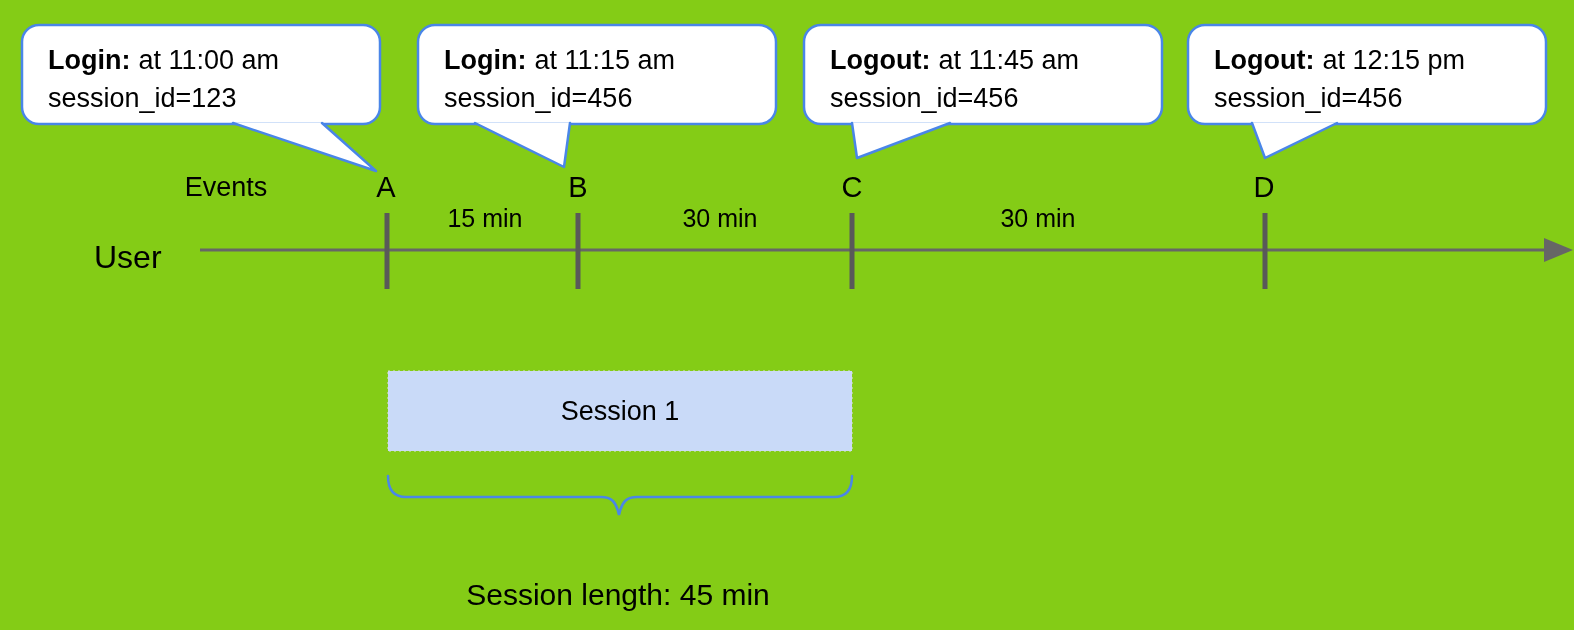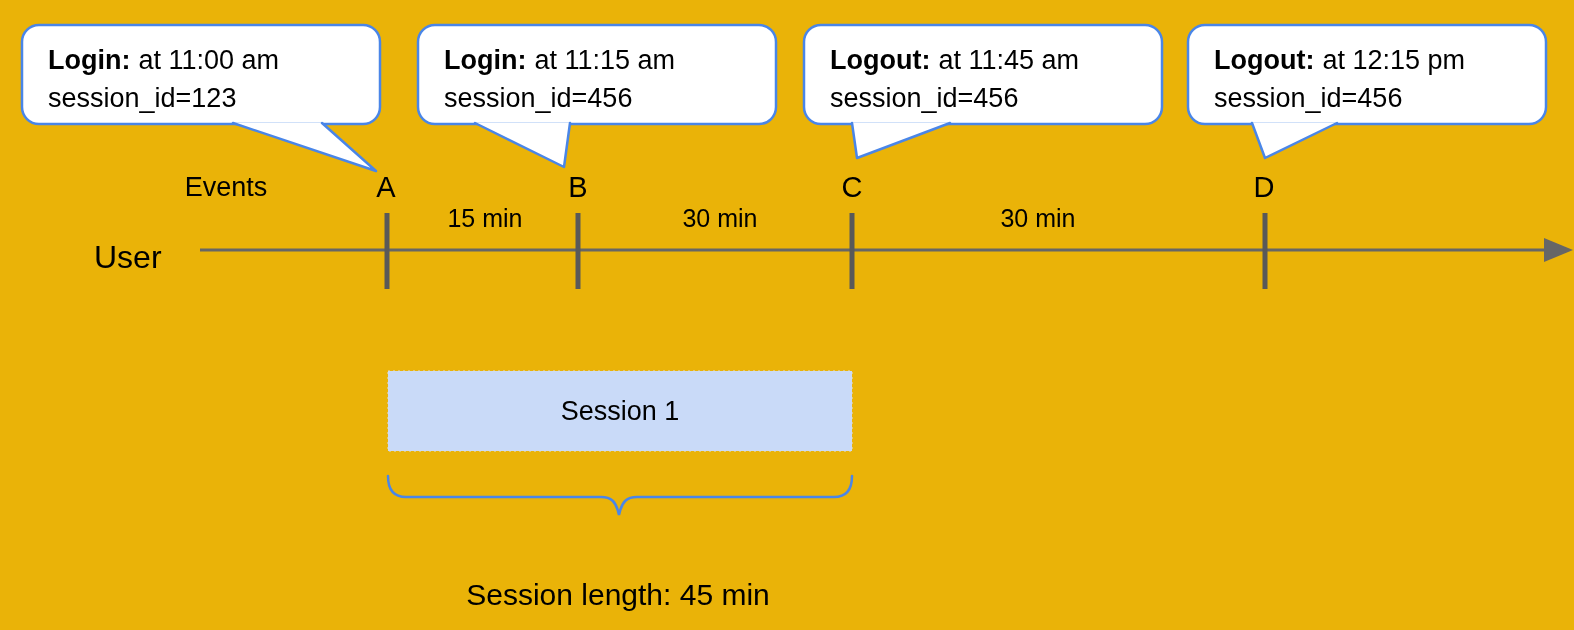--- a/index.html
+++ b/index.html
@@ -3,21 +3,21 @@
 <meta charset="utf-8">
 <style>
   :root{
     --accent-blue:#4a86e8;
     --session-fill:#c9daf8;
     --line-gray:#666666;
     --tick-gray:#595959;
     --text-black:#000000;
   }
   html,body{margin:0;padding:0;background:#ffffff;}
-  .stage{width:1574px;height:630px;position:relative;background:#eab308;overflow:hidden;}
+  .stage{width:1574px;height:630px;position:relative;background:#84cc16;overflow:hidden;}
   svg{display:block;}
   text{font-family:"Liberation Sans","DejaVu Sans",sans-serif;fill:var(--text-black);}
   .bubble{fill:#ffffff;stroke:var(--accent-blue);stroke-width:2.5;}
   .tail{fill:#ffffff;stroke:var(--accent-blue);stroke-width:2.5;stroke-linejoin:round;stroke-linecap:round;}
   .bubble-text{font-size:27px;}
   .bubble-title{font-weight:bold;}
   .axis-line{stroke:var(--line-gray);stroke-width:3;}
   .arrowhead{fill:var(--line-gray);stroke:none;}
   .tick{stroke:var(--tick-gray);stroke-width:5;}
   .marker-label{font-size:29px;text-anchor:middle;}

